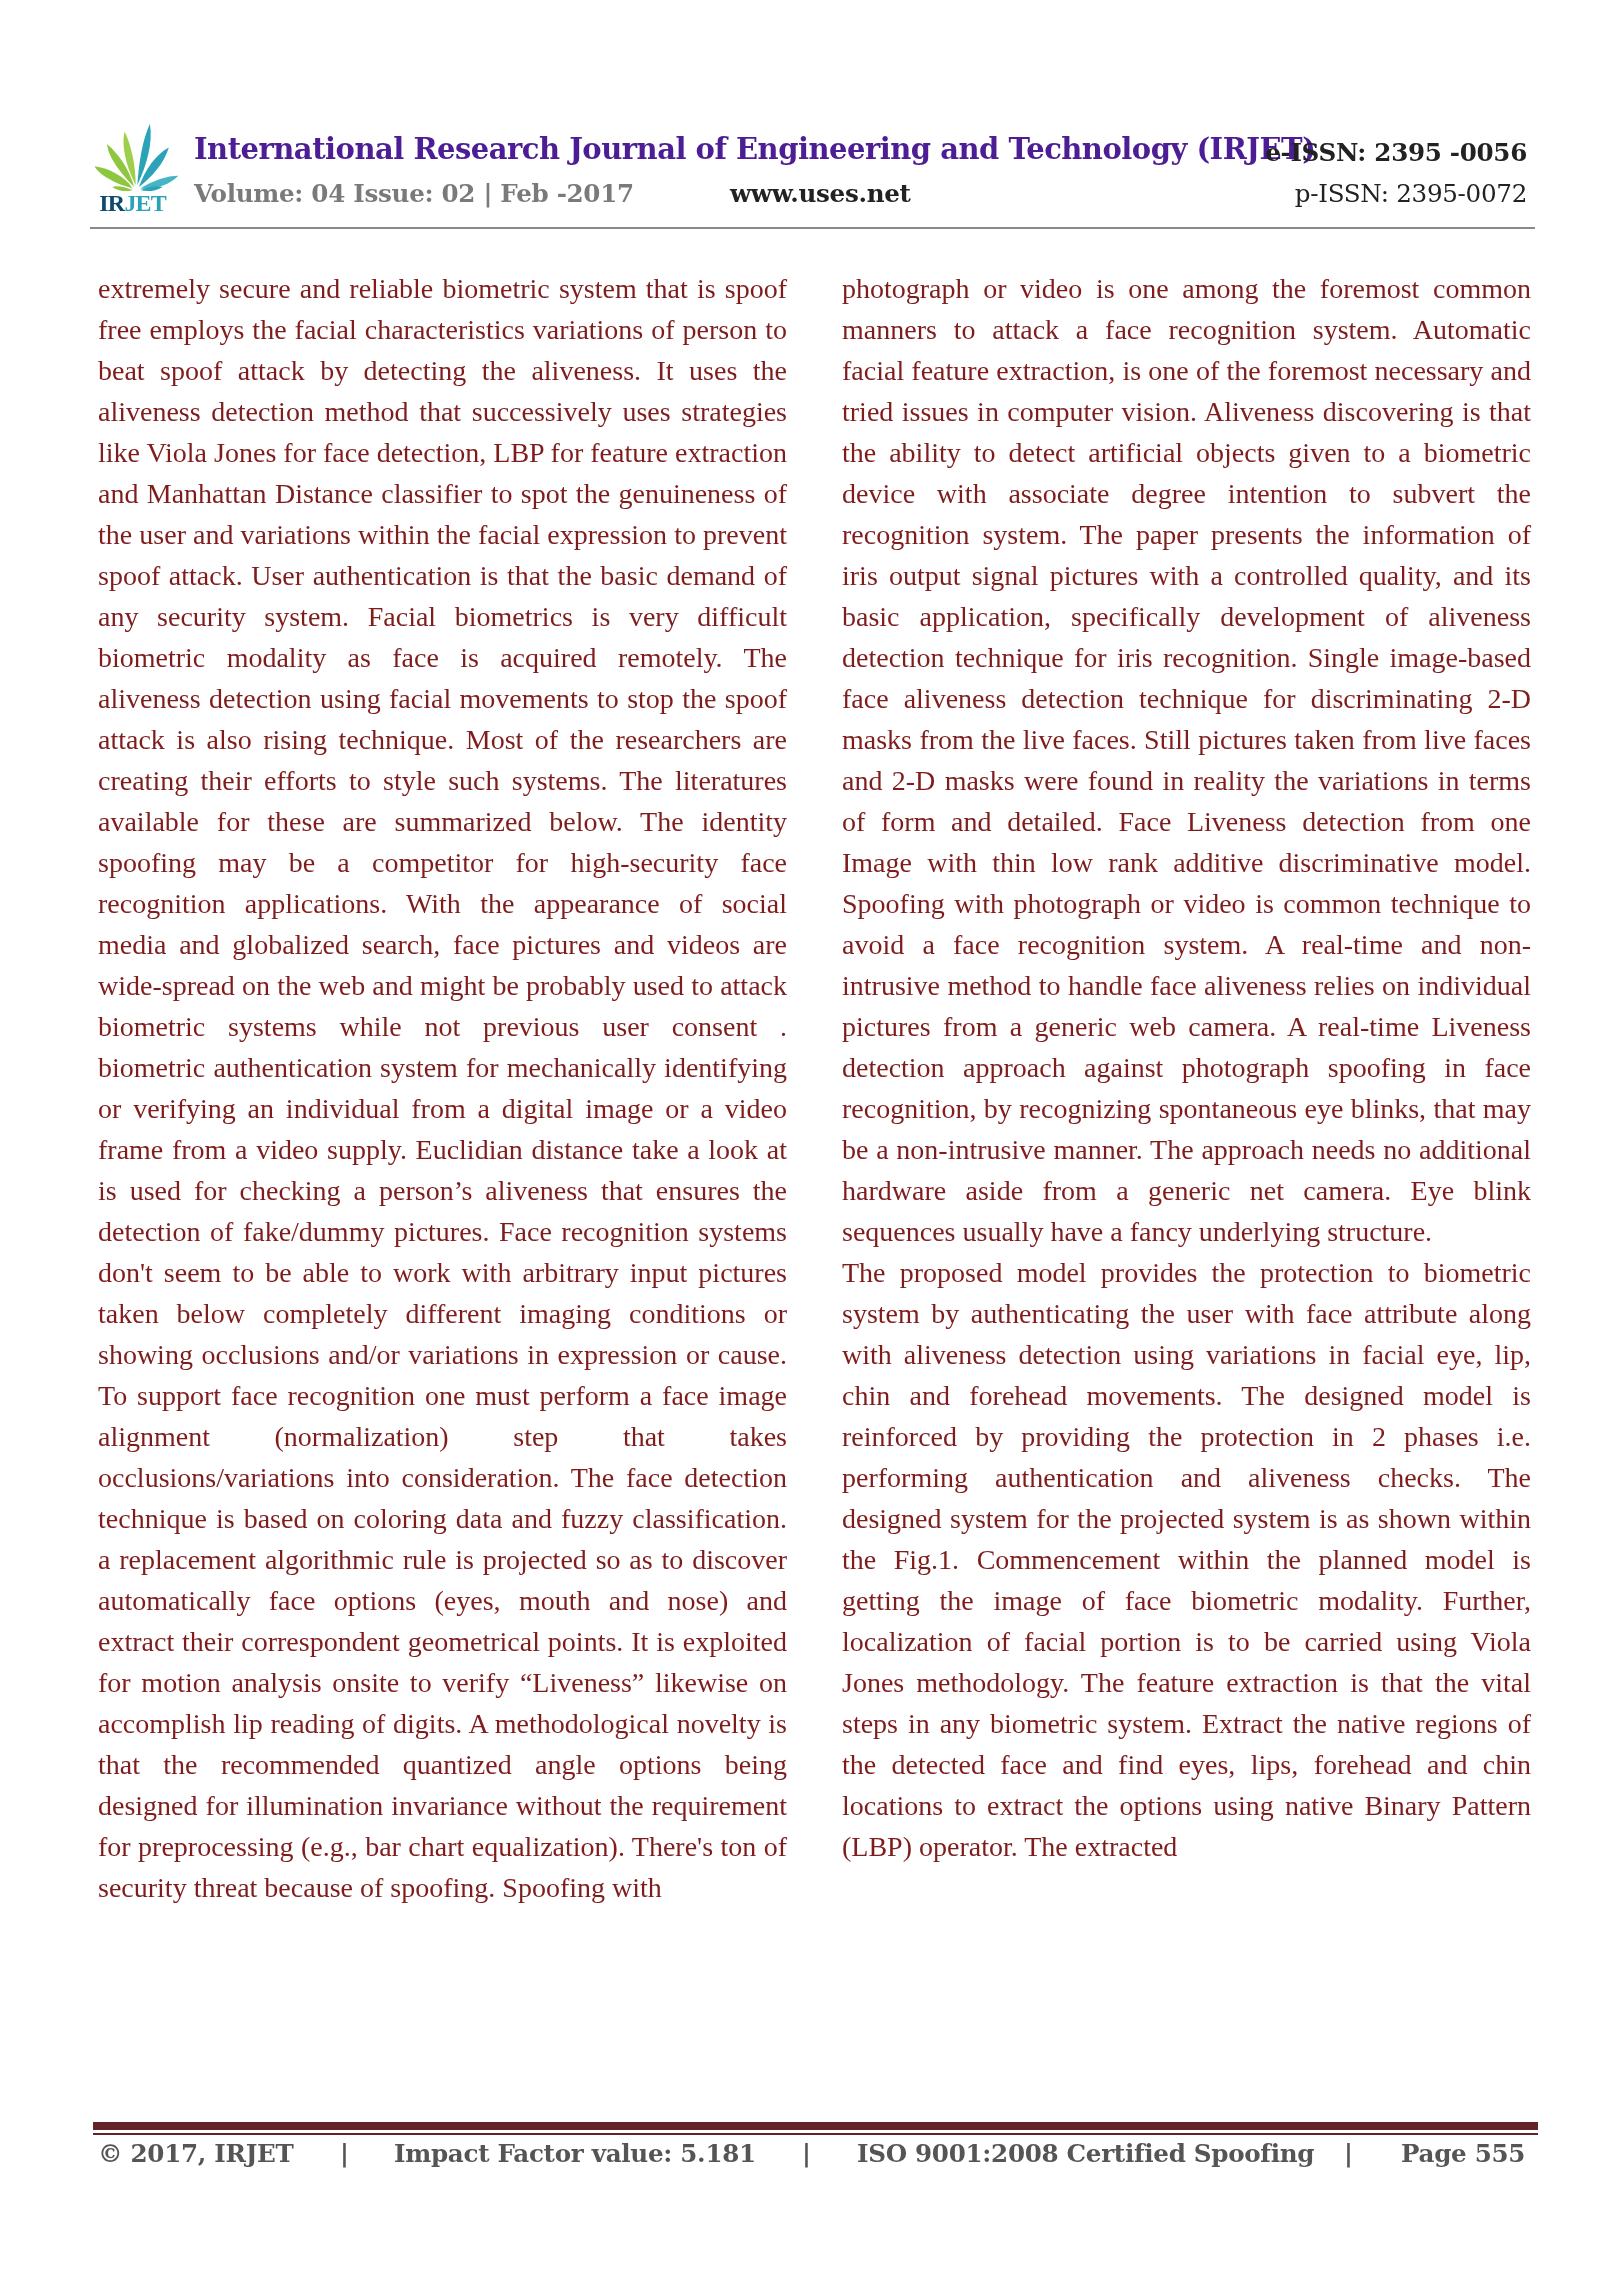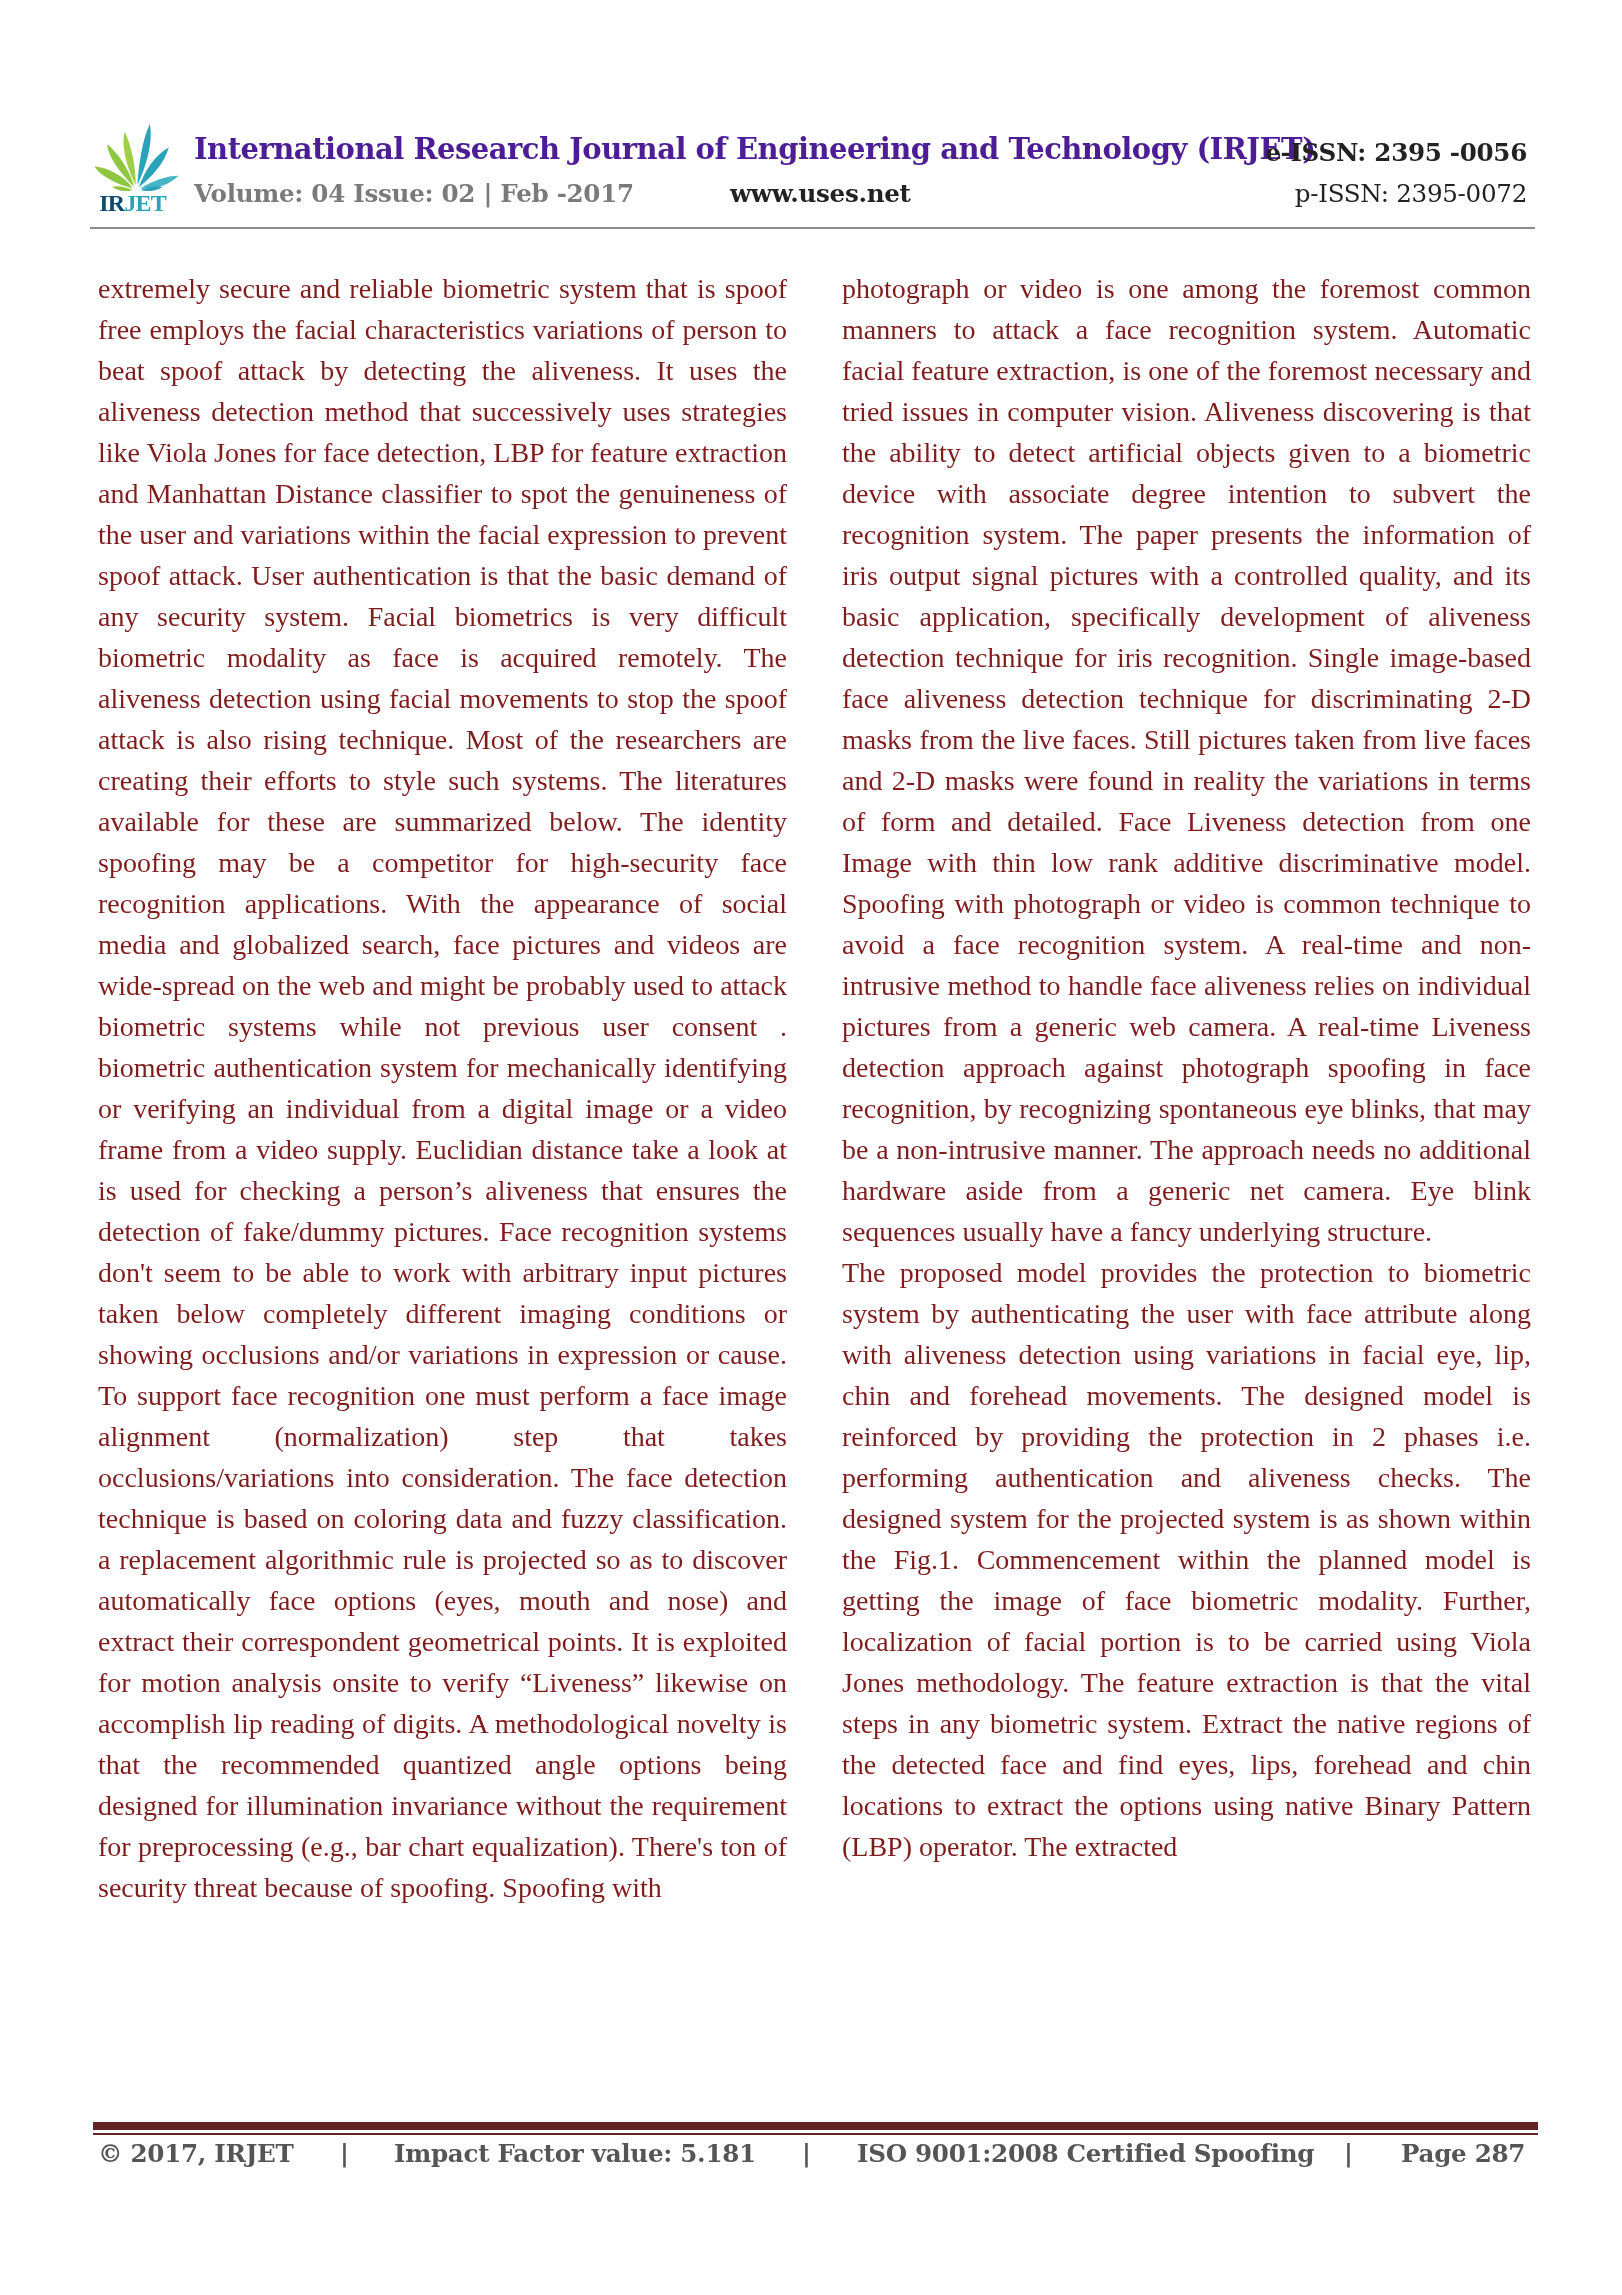--- a/index.html
+++ b/index.html
@@ -219,15 +219,15 @@
 
 <div class="footer-band"></div>
 <div class="footer-thin"></div>
 <footer class="footer">
   <span class="f-copy">© 2017, IRJET</span>
   <span class="f-sep1">|</span>
   <span class="f-impact">Impact Factor value: 5.181</span>
   <span class="f-sep2">|</span>
   <span class="f-iso">ISO 9001:2008 Certified Spoofing</span>
   <span class="f-sep3">|</span>
-  <span class="f-page">Page 287</span>
+  <span class="f-page">Page 555</span>
 </footer>
 
 
 </body></html>

